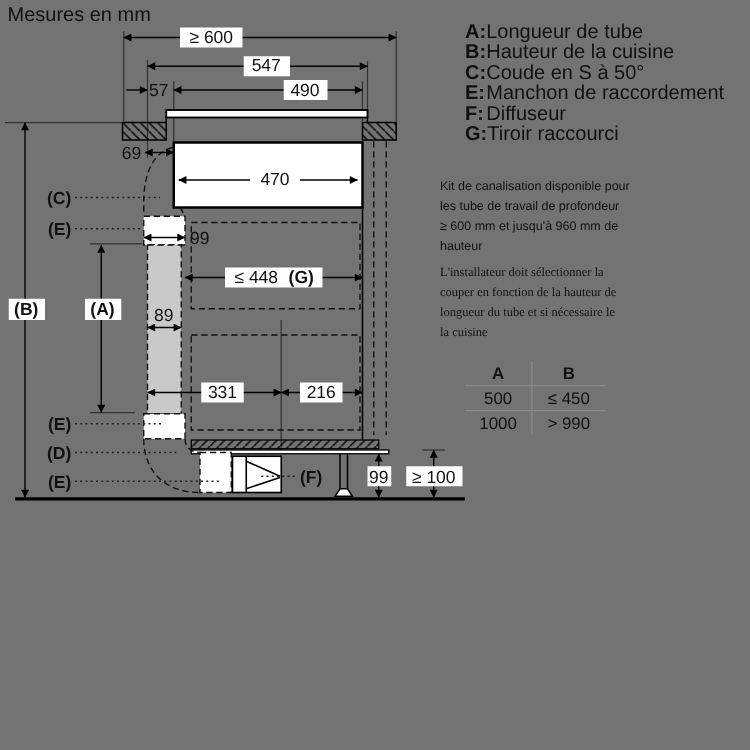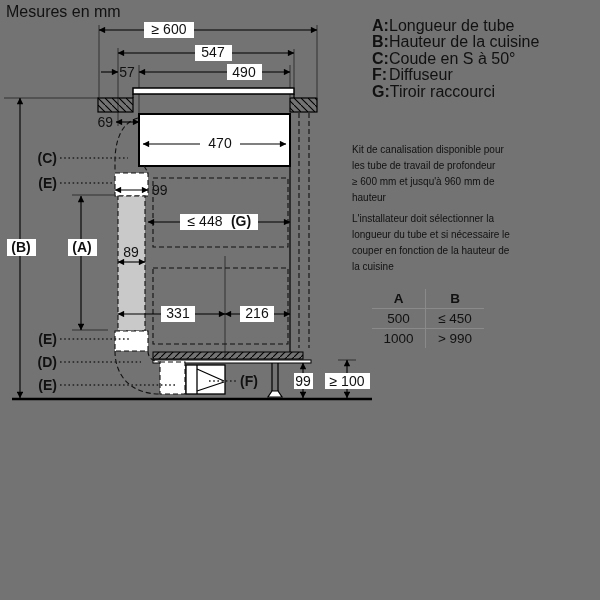--- a/index.html
+++ b/index.html
@@ -156,35 +156,36 @@
     <text x="57" y="344" text-anchor="end" class="lbl">(E)</text>
     <text x="57" y="367" text-anchor="end" class="lbl">(D)</text>
     <text x="57" y="390" text-anchor="end" class="lbl">(E)</text>
     <text x="240" y="386" text-anchor="start" class="lbl">(F)</text>
   </svg>
 
   <div class="right-col legend" style="position:absolute;">
     <div><span class="lk">A:</span><span>Longueur de tube</span></div>
     <div><span class="lk">B:</span><span>Hauteur de la cuisine</span></div>
     <div><span class="lk">C:</span><span>Coude en S à 50°</span></div>
+    <div><span class="lk">E:</span><span>Manchon de raccordement</span></div>
     <div><span class="lk">F:</span><span>Diffuseur</span></div>
     <div><span class="lk">G:</span><span>Tiroir raccourci</span></div>
   </div>
 
   <div class="para" style="top:142px;">
     <div>Kit de canalisation disponible pour</div>
     <div>les tube de travail de profondeur</div>
     <div>≥ 600 mm et jusqu'à 960 mm de</div>
     <div>hauteur</div>
   </div>
 
-  <div class="para" style="top:211px;">
+  <div class="para" style="top:211px;font-family:Liberation Serif, serif;">
     <div>L'installateur doit sélectionner la</div>
+    <div>couper en fonction de la hauteur de</div>
     <div>longueur du tube et si nécessaire le</div>
-    <div>couper en fonction de la hauteur de</div>
     <div>la cuisine</div>
   </div>
 
   <div class="tbl">
     <div class="trow th">
       <div class="c1">A</div>
       <div class="c2">B</div>
     </div>
     <div class="trow r1">
       <div class="c1">500</div>

